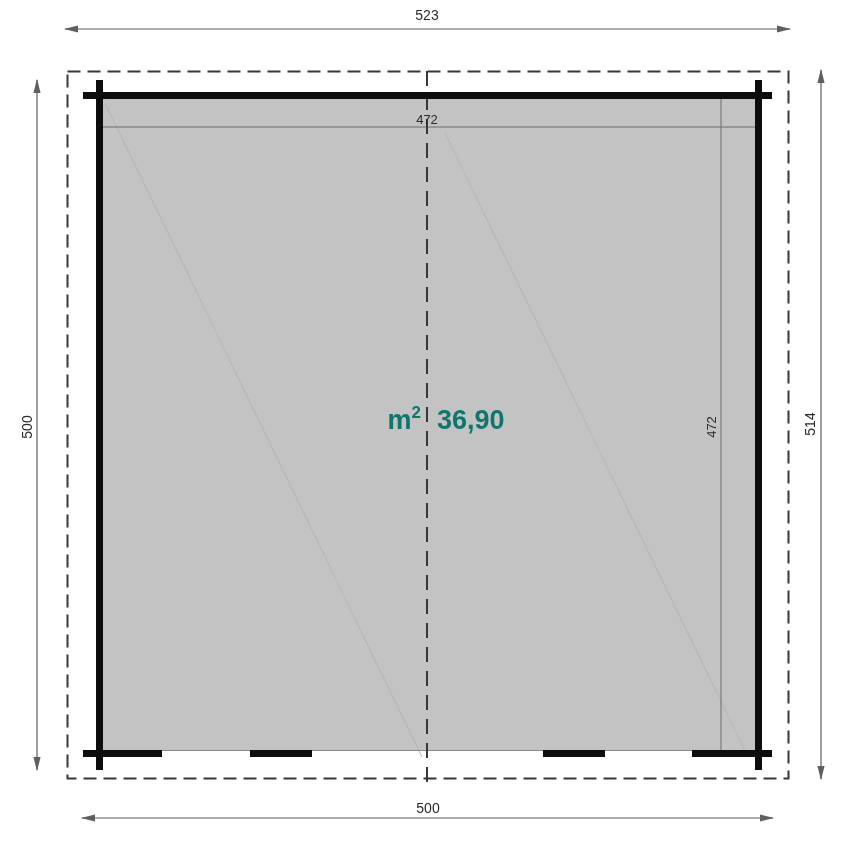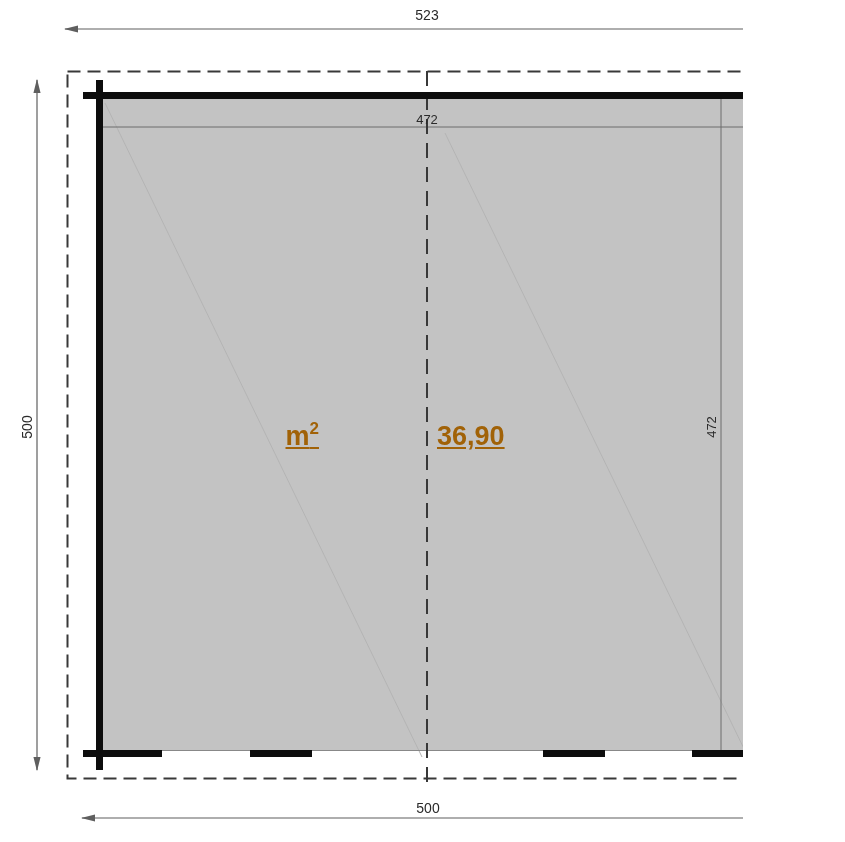--- a/index.html
+++ b/index.html
@@ -3,21 +3,21 @@
 <meta charset="utf-8">
 <style>
   html, body {
     margin: 0;
     padding: 0;
     background: #ffffff;
     font-family: "Liberation Sans", "DejaVu Sans", sans-serif;
   }
   #canvas {
     position: relative;
-    width: 743px;
+    width: 845px;
     height: 842px;
     background: #ffffff;
     overflow: hidden;
   }
   #plan-svg {
     position: absolute;
     left: 0;
     top: 0;
   }
   .dim-label {
@@ -27,27 +27,26 @@
     line-height: 1;
     white-space: nowrap;
     transform: translate(-50%, -50%);
   }
   .dim-label.small { font-size: 13px; }
   .dim-label.vertical {
     transform: translate(-50%, -50%) rotate(-90deg);
   }
   .area-label {
     position: absolute;
-    top: 423px;
+    top: 407px;
     font-size: 27px;
     font-weight: bold;
-    color: #a16207;
+    color: #0f766e;
     line-height: 1;
     white-space: nowrap;
-    text-decoration: underline;
   }
   #area-unit { right: 424px; text-align: right; }
   #area-value { left: 437px; }
   .area-label sup {
     font-size: 17px;
     position: relative;
     top: -1px;
     vertical-align: super;
     line-height: 0;
   }

